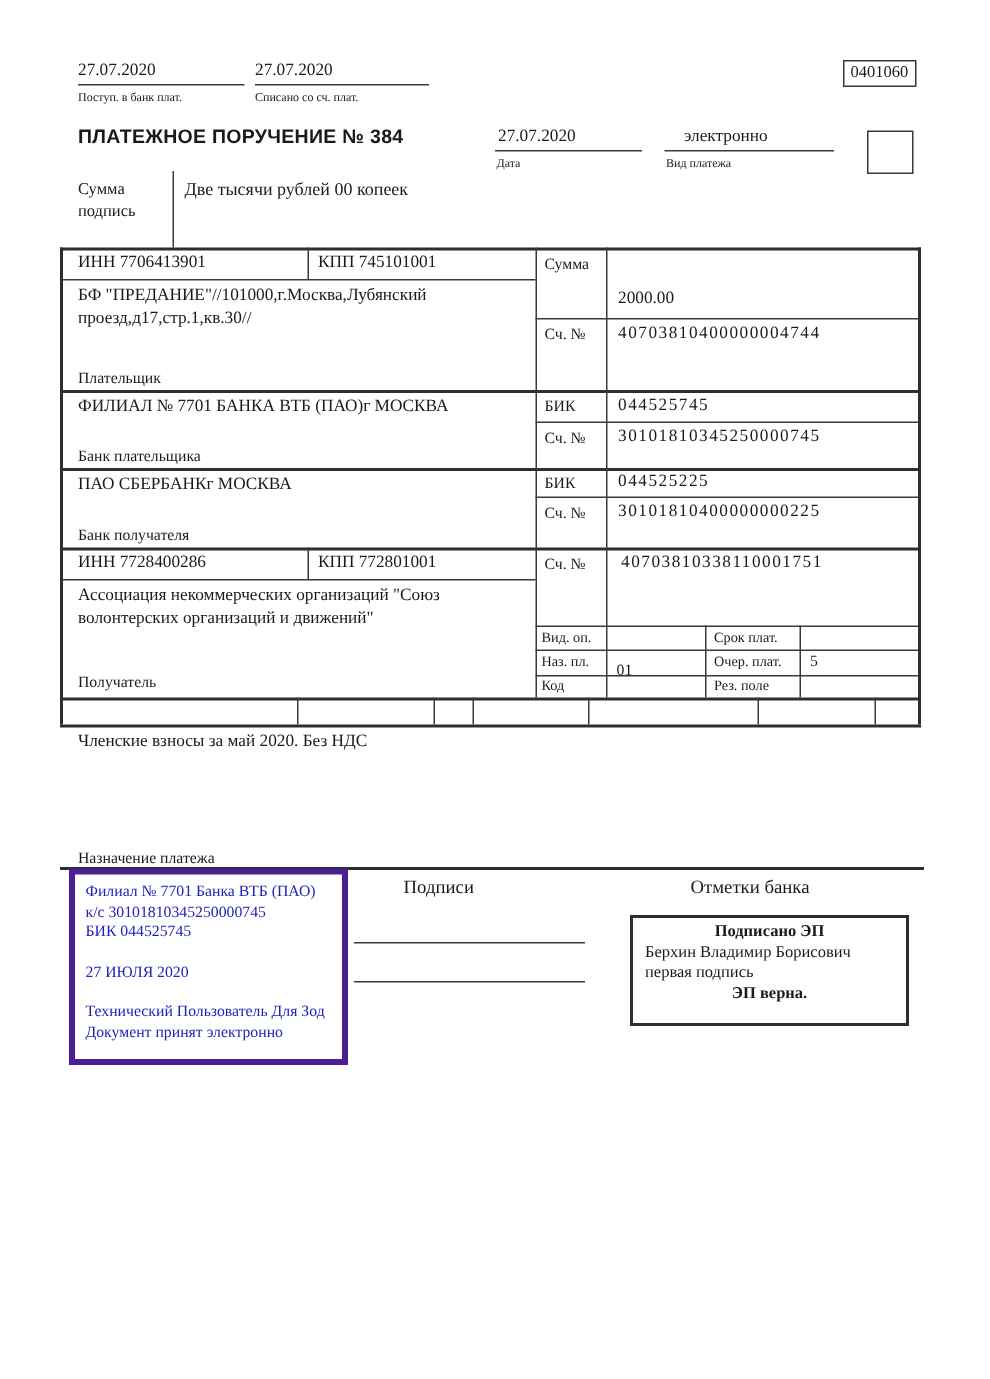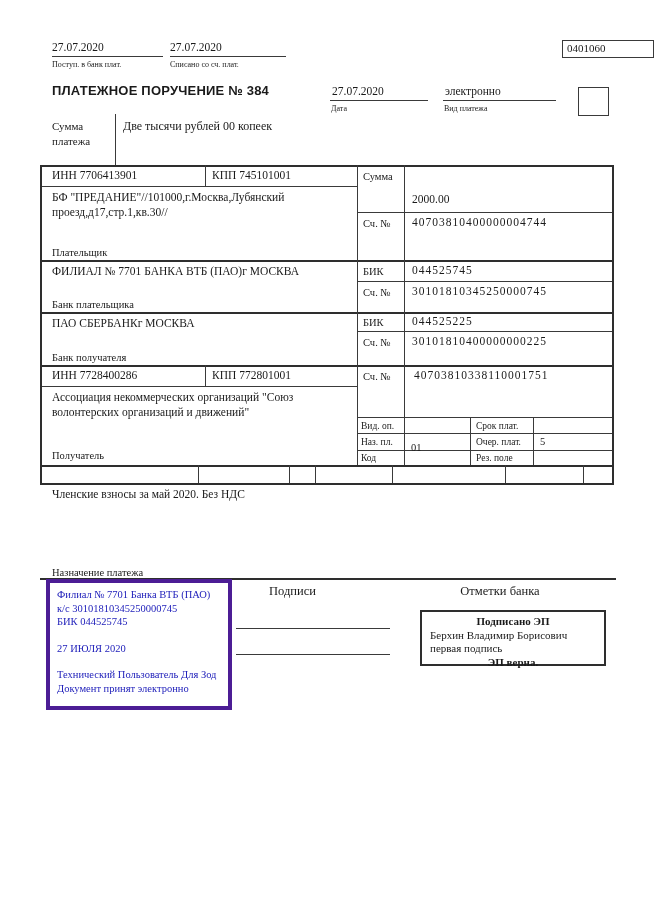--- a/index.html
+++ b/index.html
@@ -25,21 +25,21 @@
   .vl.thick{width:2px;background:#2e2e2e;}
   .box{position:absolute;border:1px solid #3a3a3a;background:#fff;}
   .blue-stamp{
     position:absolute;left:46px;top:579px;width:186px;height:131px;
     border:4px solid #4c1d95;color:#2222bb;
     font-size:10.5px;line-height:13.5px;
     padding:5px 7px;box-sizing:border-box;
   }
   .blue-stamp .gap{height:13px;}
   .esign{
-    position:absolute;left:420px;top:610px;width:186px;height:56px;
+    position:absolute;left:420px;top:610px;width:186px;height:74px;
     border:2px solid #2e2e2e;box-sizing:border-box;
     font-size:11px;line-height:13.5px;padding:3px 8px;
   }
   .esign .st-title{font-weight:bold;text-align:center;}
   .esign .st-note{}
   .esign .st-ok{font-weight:bold;text-align:center;}
   .hdr{font-size:12.5px;text-align:center;position:absolute;}
 </style>
 </head>
 <body>
@@ -47,37 +47,37 @@
 <div id="doc">
 
   <div class="t" style="left:52px;top:41px;">27.07.2020</div>
   <div class="hl" style="left:52px;top:56px;width:111px;"></div>
   <div class="t small" style="left:52px;top:60px;">Поступ. в банк плат.</div>
 
   <div class="t" style="left:170px;top:41px;">27.07.2020</div>
   <div class="hl" style="left:170px;top:56px;width:116px;"></div>
   <div class="t small" style="left:170px;top:60px;">Списано со сч. плат.</div>
 
-  <div class="box" style="left:562px;top:40px;width:47px;height:16px;padding-left:43px;">
+  <div class="box" style="left:562px;top:40px;width:47px;height:16px;">
     <div class="t" style="left:4px;top:1px;font-size:11px;">0401060</div>
   </div>
 
   <div class="t title" style="left:52px;top:84px;">ПЛАТЕЖНОЕ ПОРУЧЕНИЕ № 384</div>
 
   <div class="t" style="left:332px;top:85px;">27.07.2020</div>
   <div class="hl" style="left:330px;top:100px;width:98px;"></div>
   <div class="t small" style="left:331px;top:104px;">Дата</div>
 
-  <div class="t" style="left:445px;top:85px;">электронно</div>
+  <div class="t" style="left:456px;top:85px;">электронно</div>
   <div class="hl" style="left:443px;top:100px;width:113px;"></div>
   <div class="t small" style="left:444px;top:104px;">Вид платежа</div>
 
   <div class="box" style="left:578px;top:87px;width:29px;height:27px;"></div>
 
-  <div class="t wrap" style="left:52px;top:119px;width:58px;font-size:11px;">Сумма платежа</div>
+  <div class="t wrap" style="left:52px;top:119px;width:58px;font-size:11px;">Сумма подпись</div>
   <div class="vl" style="left:115px;top:114px;height:51px;"></div>
   <div class="t" style="left:123px;top:120px;font-size:12px;">Две тысячи рублей 00 копеек</div>
 
   <div class="hl thick" style="left:40px;top:165px;width:574px;"></div>
   <div class="hl" style="left:40px;top:186px;width:317px;"></div>
   <div class="hl" style="left:357px;top:212px;width:256px;"></div>
   <div class="hl thick" style="left:40px;top:260px;width:574px;"></div>
   <div class="hl" style="left:357px;top:281px;width:256px;"></div>
   <div class="hl thick" style="left:40px;top:312px;width:574px;"></div>
   <div class="hl" style="left:357px;top:331px;width:256px;"></div>

